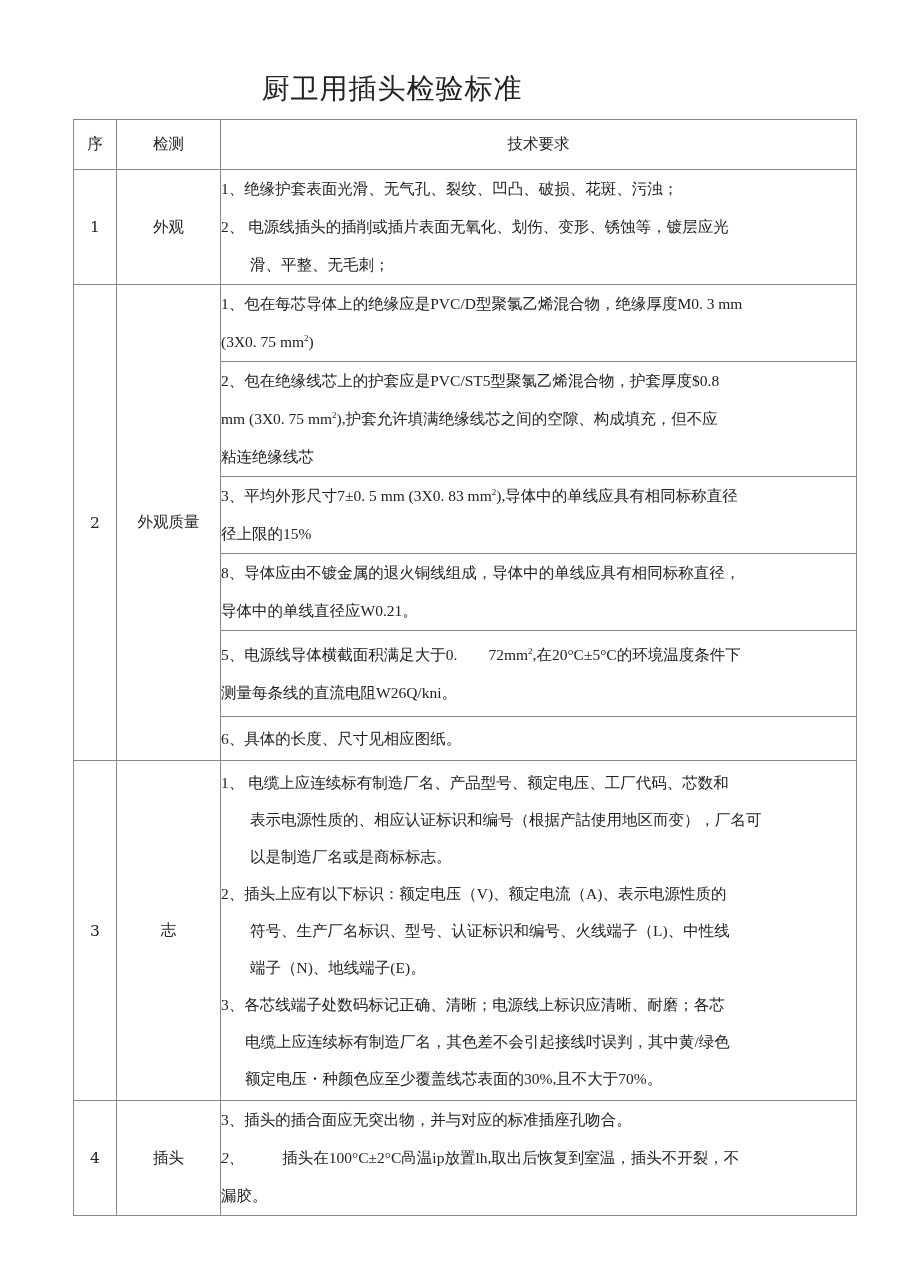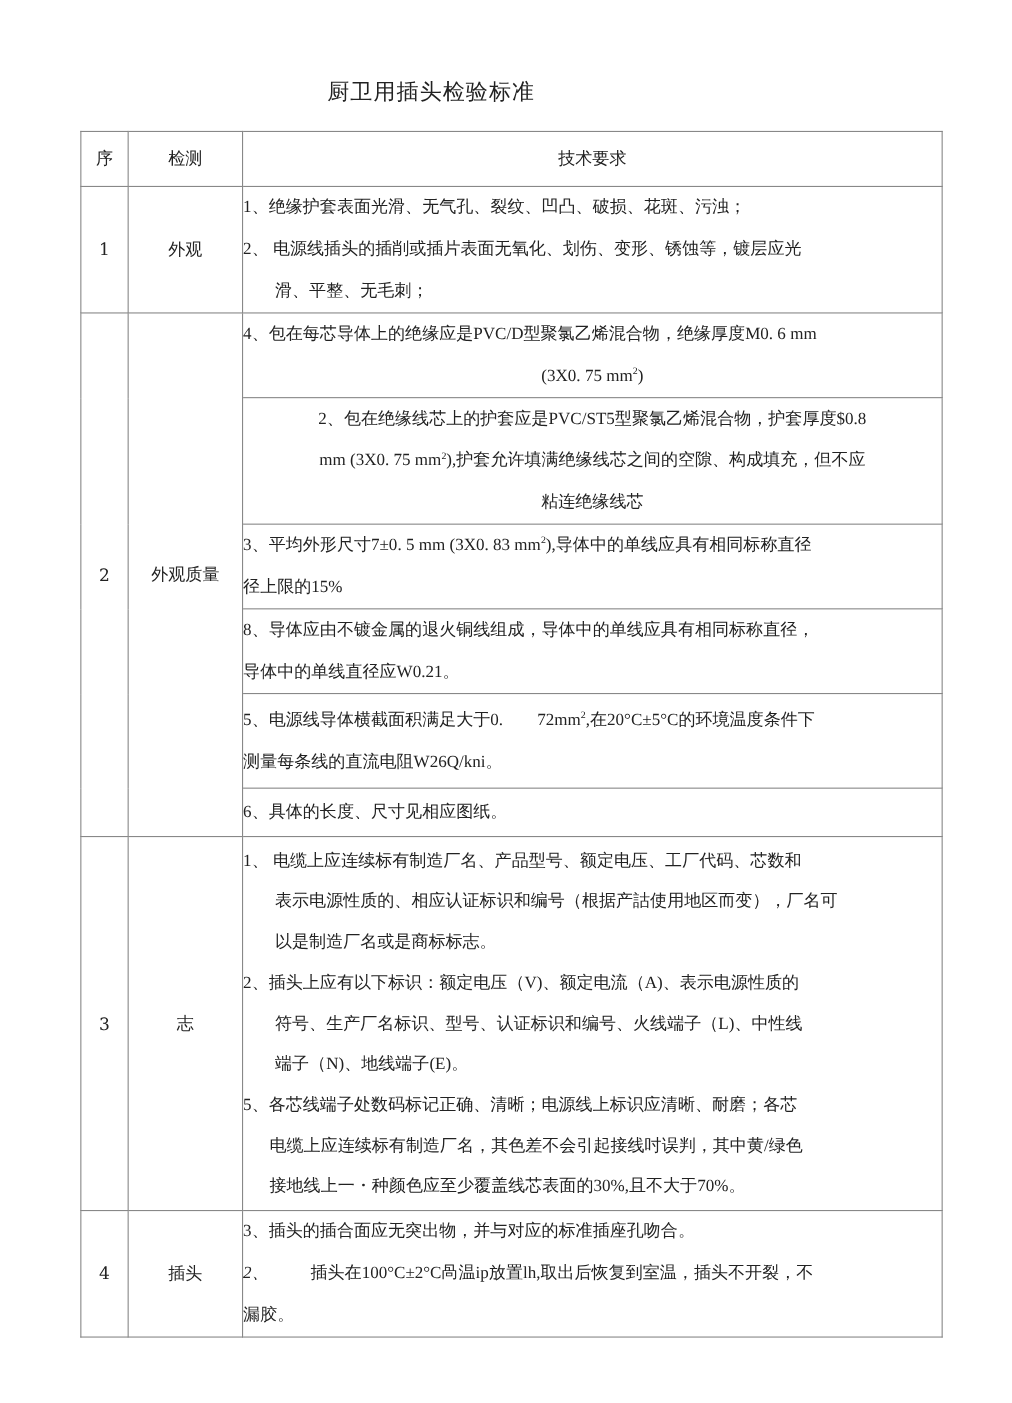--- a/index.html
+++ b/index.html
@@ -1,30 +1,30 @@
 <!DOCTYPE html>
 <html><head>
 <meta charset="utf-8">
 <style>
   html, body { margin: 0; padding: 0; background: #ffffff; }
   body { width: 920px; height: 1275px; position: relative; overflow: hidden;
          font-family: "DejaVu Serif", "Liberation Serif", serif; color: #222; }
   .title { position: absolute; top: 70px; left: 0; width: 784px; text-align: center;
-           font-size: 20px; letter-spacing: 1px; color: #222; }
+           font-size: 28px; letter-spacing: 1px; color: #222; }
   table.spec { position: absolute; top: 119px; left: 73px; width: 783px;
                border-collapse: collapse; table-layout: fixed; }
   table.spec td, table.spec th { border: 1px solid #888; font-weight: normal;
                font-size: 15.5px; color: #222; vertical-align: middle; padding: 0; }
   col.c1 { width: 43px; } col.c2 { width: 104px; } col.c3 { width: 636px; }
   th { height: 49px; text-align: center; }
   td.center { text-align: center; }
   td.req { padding: 0 4px 0 5px; line-height: 38px; font-family: Liberation Serif, serif; }
   td.req.tight { line-height: 37px; margin-left: 44px; }
   .item { display: block; }
-  .centered { text-align: center; }
+  .centered { }
   sup { font-size: 9px; line-height: 0; }
   .ital { font-style: italic; }
 </style>
 </head>
 <body>
 
 <div class="title">厨卫用插头检验标准</div>
 
 <table class="spec">
   <colgroup>
@@ -46,21 +46,21 @@
       <span class="item">1、绝缘护套表面光滑、无气孔、裂纹、凹凸、破损、花斑、污浊；</span>
       <span class="item">2、 电源线插头的插削或插片表面无氧化、划伤、变形、锈蚀等，镀层应光</span>
       <span class="item" style="padding-left:29px">滑、平整、无毛刺；</span>
     </td>
   </tr>
 
   <tr style="height:76px">
     <td class="center" rowspan="6">2</td>
     <td class="center" rowspan="6">外观质量</td>
     <td class="req">
-      <span class="item">4、包在每芯导体上的绝缘应是PVC/D型聚氯乙烯混合物，绝缘厚度M0. 6 mm</span>
+      <span class="item">1、包在每芯导体上的绝缘应是PVC/D型聚氯乙烯混合物，绝缘厚度M0. 3 mm</span>
       <span class="item centered"><span>(3X0. 75 mm</span><sup>2</sup><span>)</span></span>
     </td>
   </tr>
   <tr style="height:114px">
     <td class="req centered">
       <span class="item">2、包在绝缘线芯上的护套应是PVC/ST5型聚氯乙烯混合物，护套厚度$0.8</span>
       <span class="item"><span>mm (3X0. 75 mm</span><sup>2</sup><span>),护套允许填满绝缘线芯之间的空隙、构成填充，但不应</span></span>
       <span class="item">粘连绝缘线芯</span>
     </td>
   </tr>
@@ -91,23 +91,23 @@
   <tr style="height:340px">
     <td class="center">3</td>
     <td class="center">志</td>
     <td class="req tight">
       <span class="item">1、 电缆上应连续标有制造厂名、产品型号、额定电压、工厂代码、芯数和</span>
       <span class="item" style="padding-left:29px">表示电源性质的、相应认证标识和编号（根据产詁使用地区而变），厂名可</span>
       <span class="item" style="padding-left:29px">以是制造厂名或是商标标志。</span>
       <span class="item">2、插头上应有以下标识：额定电压（V)、额定电流（A)、表示电源性质的</span>
       <span class="item" style="padding-left:29px">符号、生产厂名标识、型号、认证标识和编号、火线端子（L)、中性线</span>
       <span class="item" style="padding-left:29px">端子（N)、地线端子(E)。</span>
-      <span class="item">5、各芯线端子处数码标记正确、清晰；电源线上标识应清晰、耐磨；各芯</span>
+      <span class="item">3、各芯线端子处数码标记正确、清晰；电源线上标识应清晰、耐磨；各芯</span>
       <span class="item" style="padding-left:24px">电缆上应连续标有制造厂名，其色差不会引起接线吋误判，其中黄/绿色</span>
-      <span class="item" style="padding-left:24px">接地线上一・种颜色应至少覆盖线芯表面的30%,且不大于70%。</span>
+      <span class="item" style="padding-left:24px">额定电压・种颜色应至少覆盖线芯表面的30%,且不大于70%。</span>
     </td>
   </tr>
 
   <tr style="height:115px">
     <td class="center">4</td>
     <td class="center">插头</td>
     <td class="req">
       <span class="item">3、插头的插合面应无突出物，并与对应的标准插座孔吻合。</span>
       <span class="item"><span class="ital">2、</span><span style="display:inline-block;width:38px"></span><span>插头在100°C±2°C咼温ip放置lh,取出后恢复到室温，插头不开裂，不</span></span>
       <span class="item">漏胶。</span>

